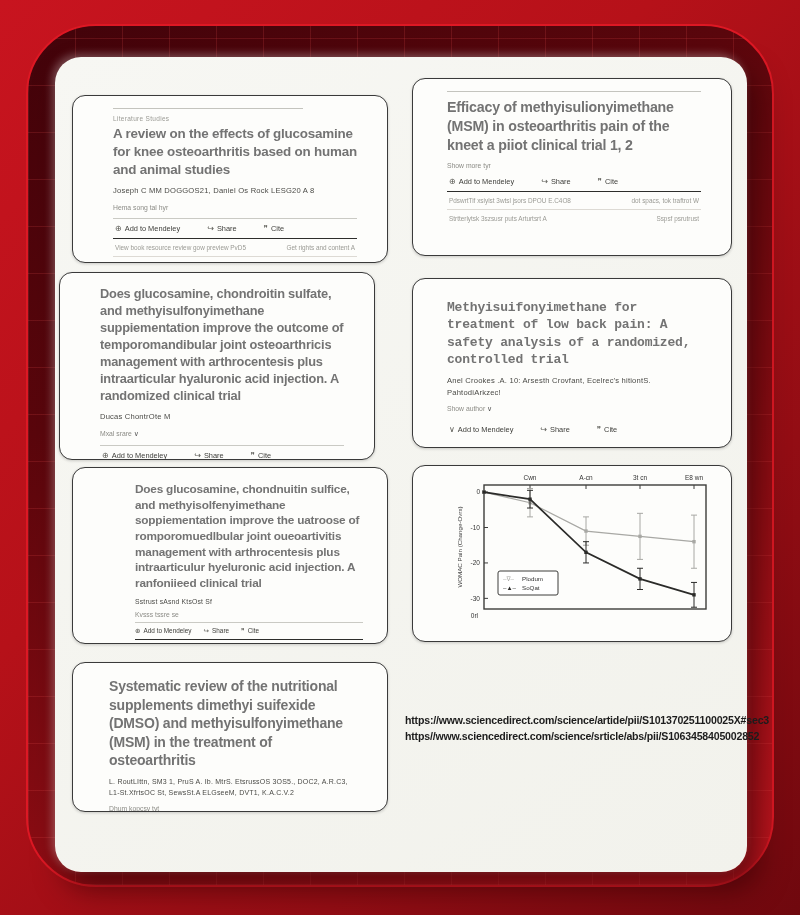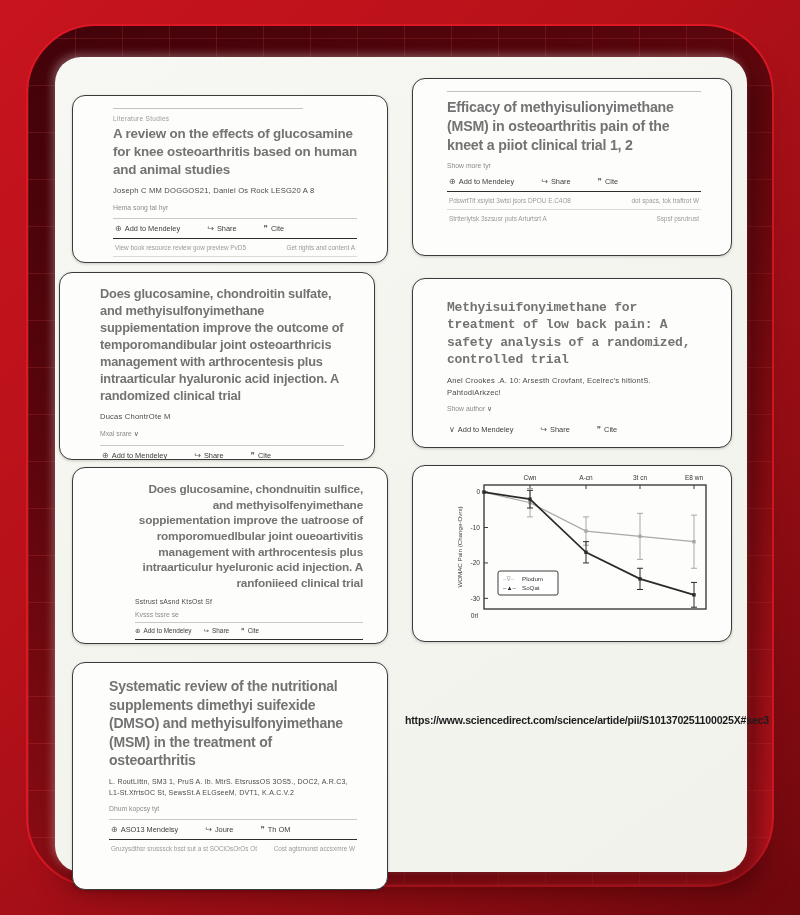--- a/index.html
+++ b/index.html
@@ -128,21 +128,21 @@
         <span><span class="ic">∨</span><span>Add to Mendeley</span></span>
         <span><span class="ic">↪</span><span>Share</span></span>
         <span><span class="ic">❞</span><span>Cite</span></span>
       </div>
 
     </div>
   </div>
 
   <div class="card" style="left:17px;top:410px;width:316px;height:177px;">
     <div class="inner" style="padding-left:62px;padding-right:24px;padding-top:14px;">
-      <h2 class="title" style="font-size:11.8px;text-align:right;">Does glucosamine, chondnuitin sulfice, and methyisolfenyimethane soppiementation improve the uatroose of romporomuedlbular joint oueoartivitis management with arthrocentesis plus intraarticulur hyeluronic acid injection. A ranfoniieed clinical trial</h2>
+      <h2 class="title" style="font-size:11.8px;">Does glucosamine, chondnuitin sulfice, and methyisolfenyimethane soppiementation improve the uatroose of romporomuedlbular joint oueoartivitis management with arthrocentesis plus intraarticulur hyeluronic acid injection. A ranfoniieed clinical trial</h2>
       <div class="authors" style="font-size:6.8px;margin-top:5px;">Sstrust sAsnd KtsOst Sf</div>
       <div class="showmore" style="margin-top:4px;"><span>Kvsss tssre  se</span></div>
       <div class="actions" style="font-size:6.4px;gap:12px;margin-top:4px;padding:4px 0;">
         <span><span class="ic" style="font-size:6.6px;">⊕</span><span>Add to Mendeley</span></span>
         <span><span class="ic" style="font-size:6.6px;">↪</span><span>Share</span></span>
         <span><span class="ic" style="font-size:6.6px;">❞</span><span>Cite</span></span>
       </div>
       <div class="strongrule"></div>
       <div class="frow" style="font-size:5.8px;">
         
@@ -209,36 +209,37 @@
         <line x1="273" y1="138.22857142857143" x2="279" y2="138.22857142857143" stroke="#2b2b29" stroke-width="1"></line>
         <rect x="274.3" y="124.12857142857142" width="3.4" height="3.4" fill="#2b2b29"></rect>
         <rect x="80" y="102" width="60" height="24" fill="#fff" stroke="#3c3c3a" stroke-width="1" rx="2"></rect>
         <text x="85" y="111.5" font-size="6.2" fill="#a8a8a4">–∇–</text>
         <text x="104" y="111.5" font-size="6.2" fill="#333">Plodum</text>
         <text x="85" y="120.5" font-size="6.2" fill="#2b2b29">–▲–</text>
         <text x="104" y="120.5" font-size="6.2" fill="#333">SoQat</text>
       </svg>
   </div>
 
-  <div class="card" style="left:17px;top:605px;width:316px;height:228px;">
+  <div class="card" style="left:17px;top:605px;width:316px;height:150px;">
     <div class="inner" style="padding-top:14px;padding-left:36px;">
       <h2 class="title" style="font-size:14px;">Systematic review of the nutritional supplements dimethyi suifexide (DMSO) and methyisulfonyimethane (MSM) in the treatment of osteoarthritis</h2>
       <div class="authors" style="font-size:7px;">L. RoutLIttn, SM3 1, PruS A. Ib. MtrS. EtsrussOS 3OS5., DOC2, A.R.C3, L1-St.XfrtsOC St, SewsSt.A ELGseeM, DVT1, K.A.C.V.2</div>
       <div class="showmore"><span>Dhum kopcsy tyt</span></div>
       <div class="actions">
         <span><span class="ic">⊕</span><span>ASO13 Mendelsy</span></span>
         <span><span class="ic">↪</span><span>Joure</span></span>
         <span><span class="ic">❞</span><span>Th OM</span></span>
       </div>
       <div class="strongrule"></div>
       <div class="frow">
         <span>Gruzysdthsr srusssck bsst sut a st SOCiOsOrOs Ot</span>
         <span>Cost agtsmonst accsxmre W</span>
       </div>
 
     </div>
   </div>
 
   <div class="source" style="left:350px;top:656px;width:345px;">
     <div class="url">https://www.sciencedirect.com/science/artide/pii/S101370251100025X#sec3</div>
+    <div class="url">https//www.sciencedirect.com/science/srticle/abs/pii/S1063458405002852</div>
   </div>
 
 </div>
 
 </body></html>

